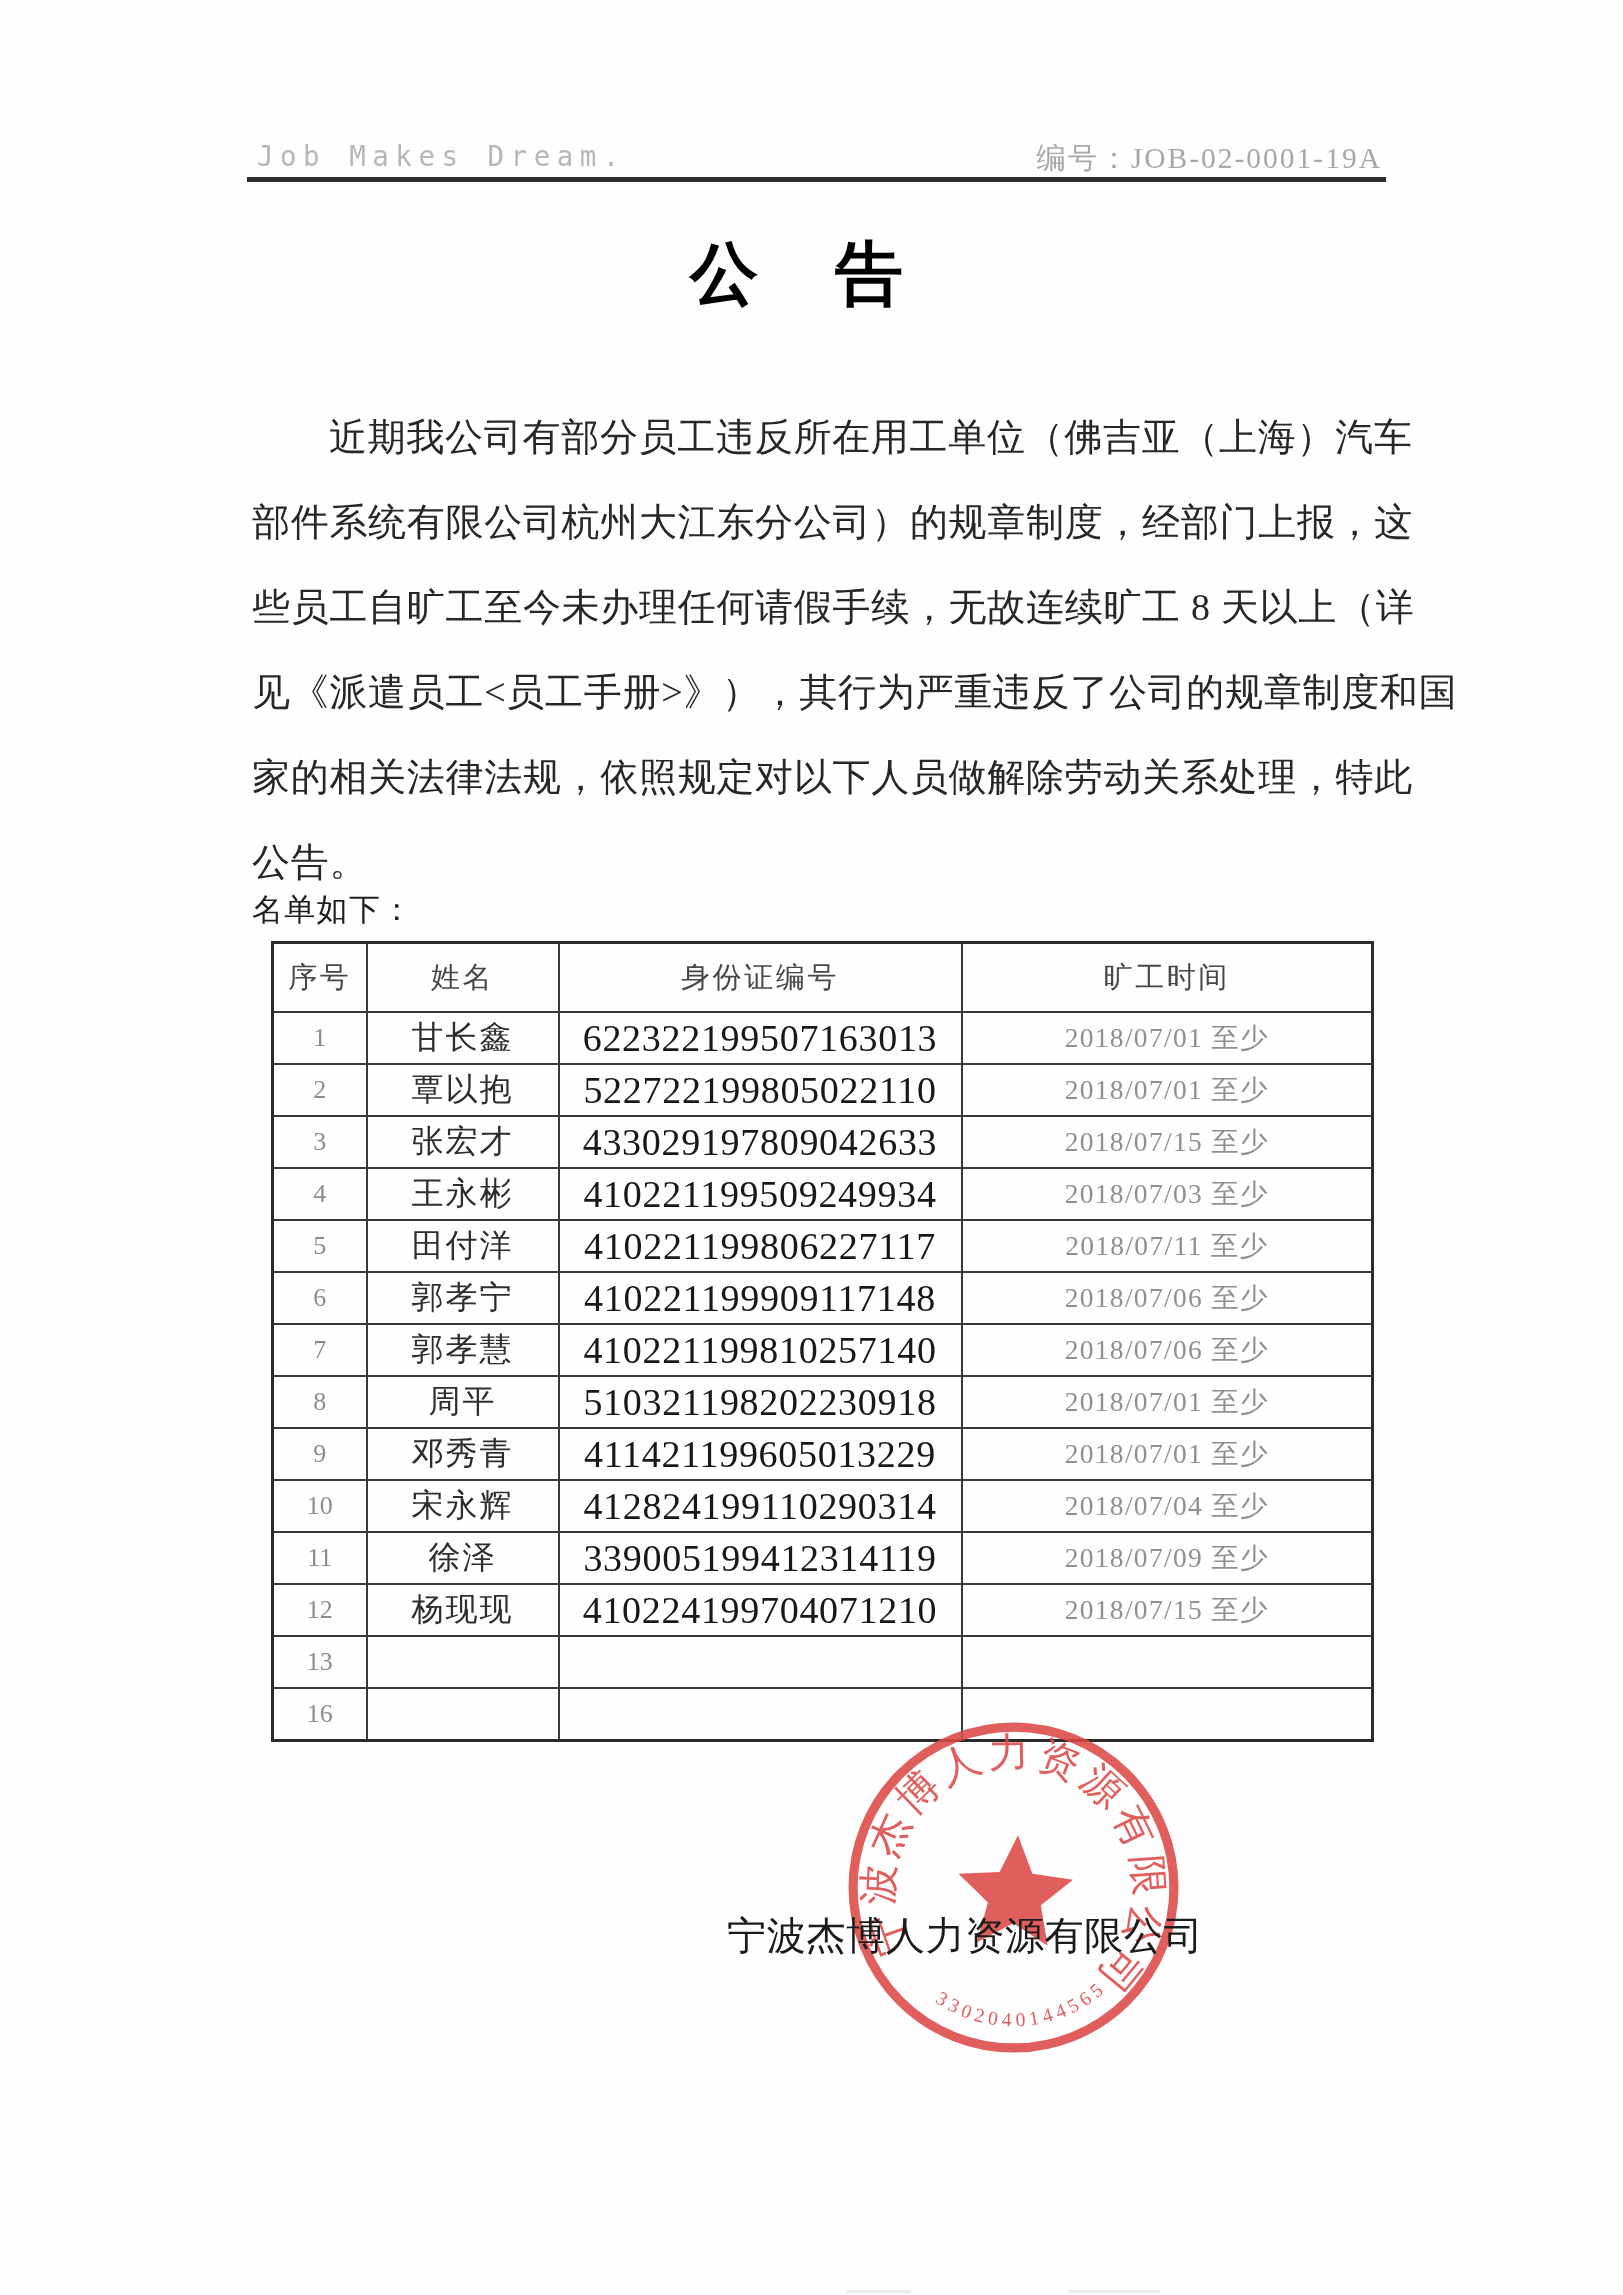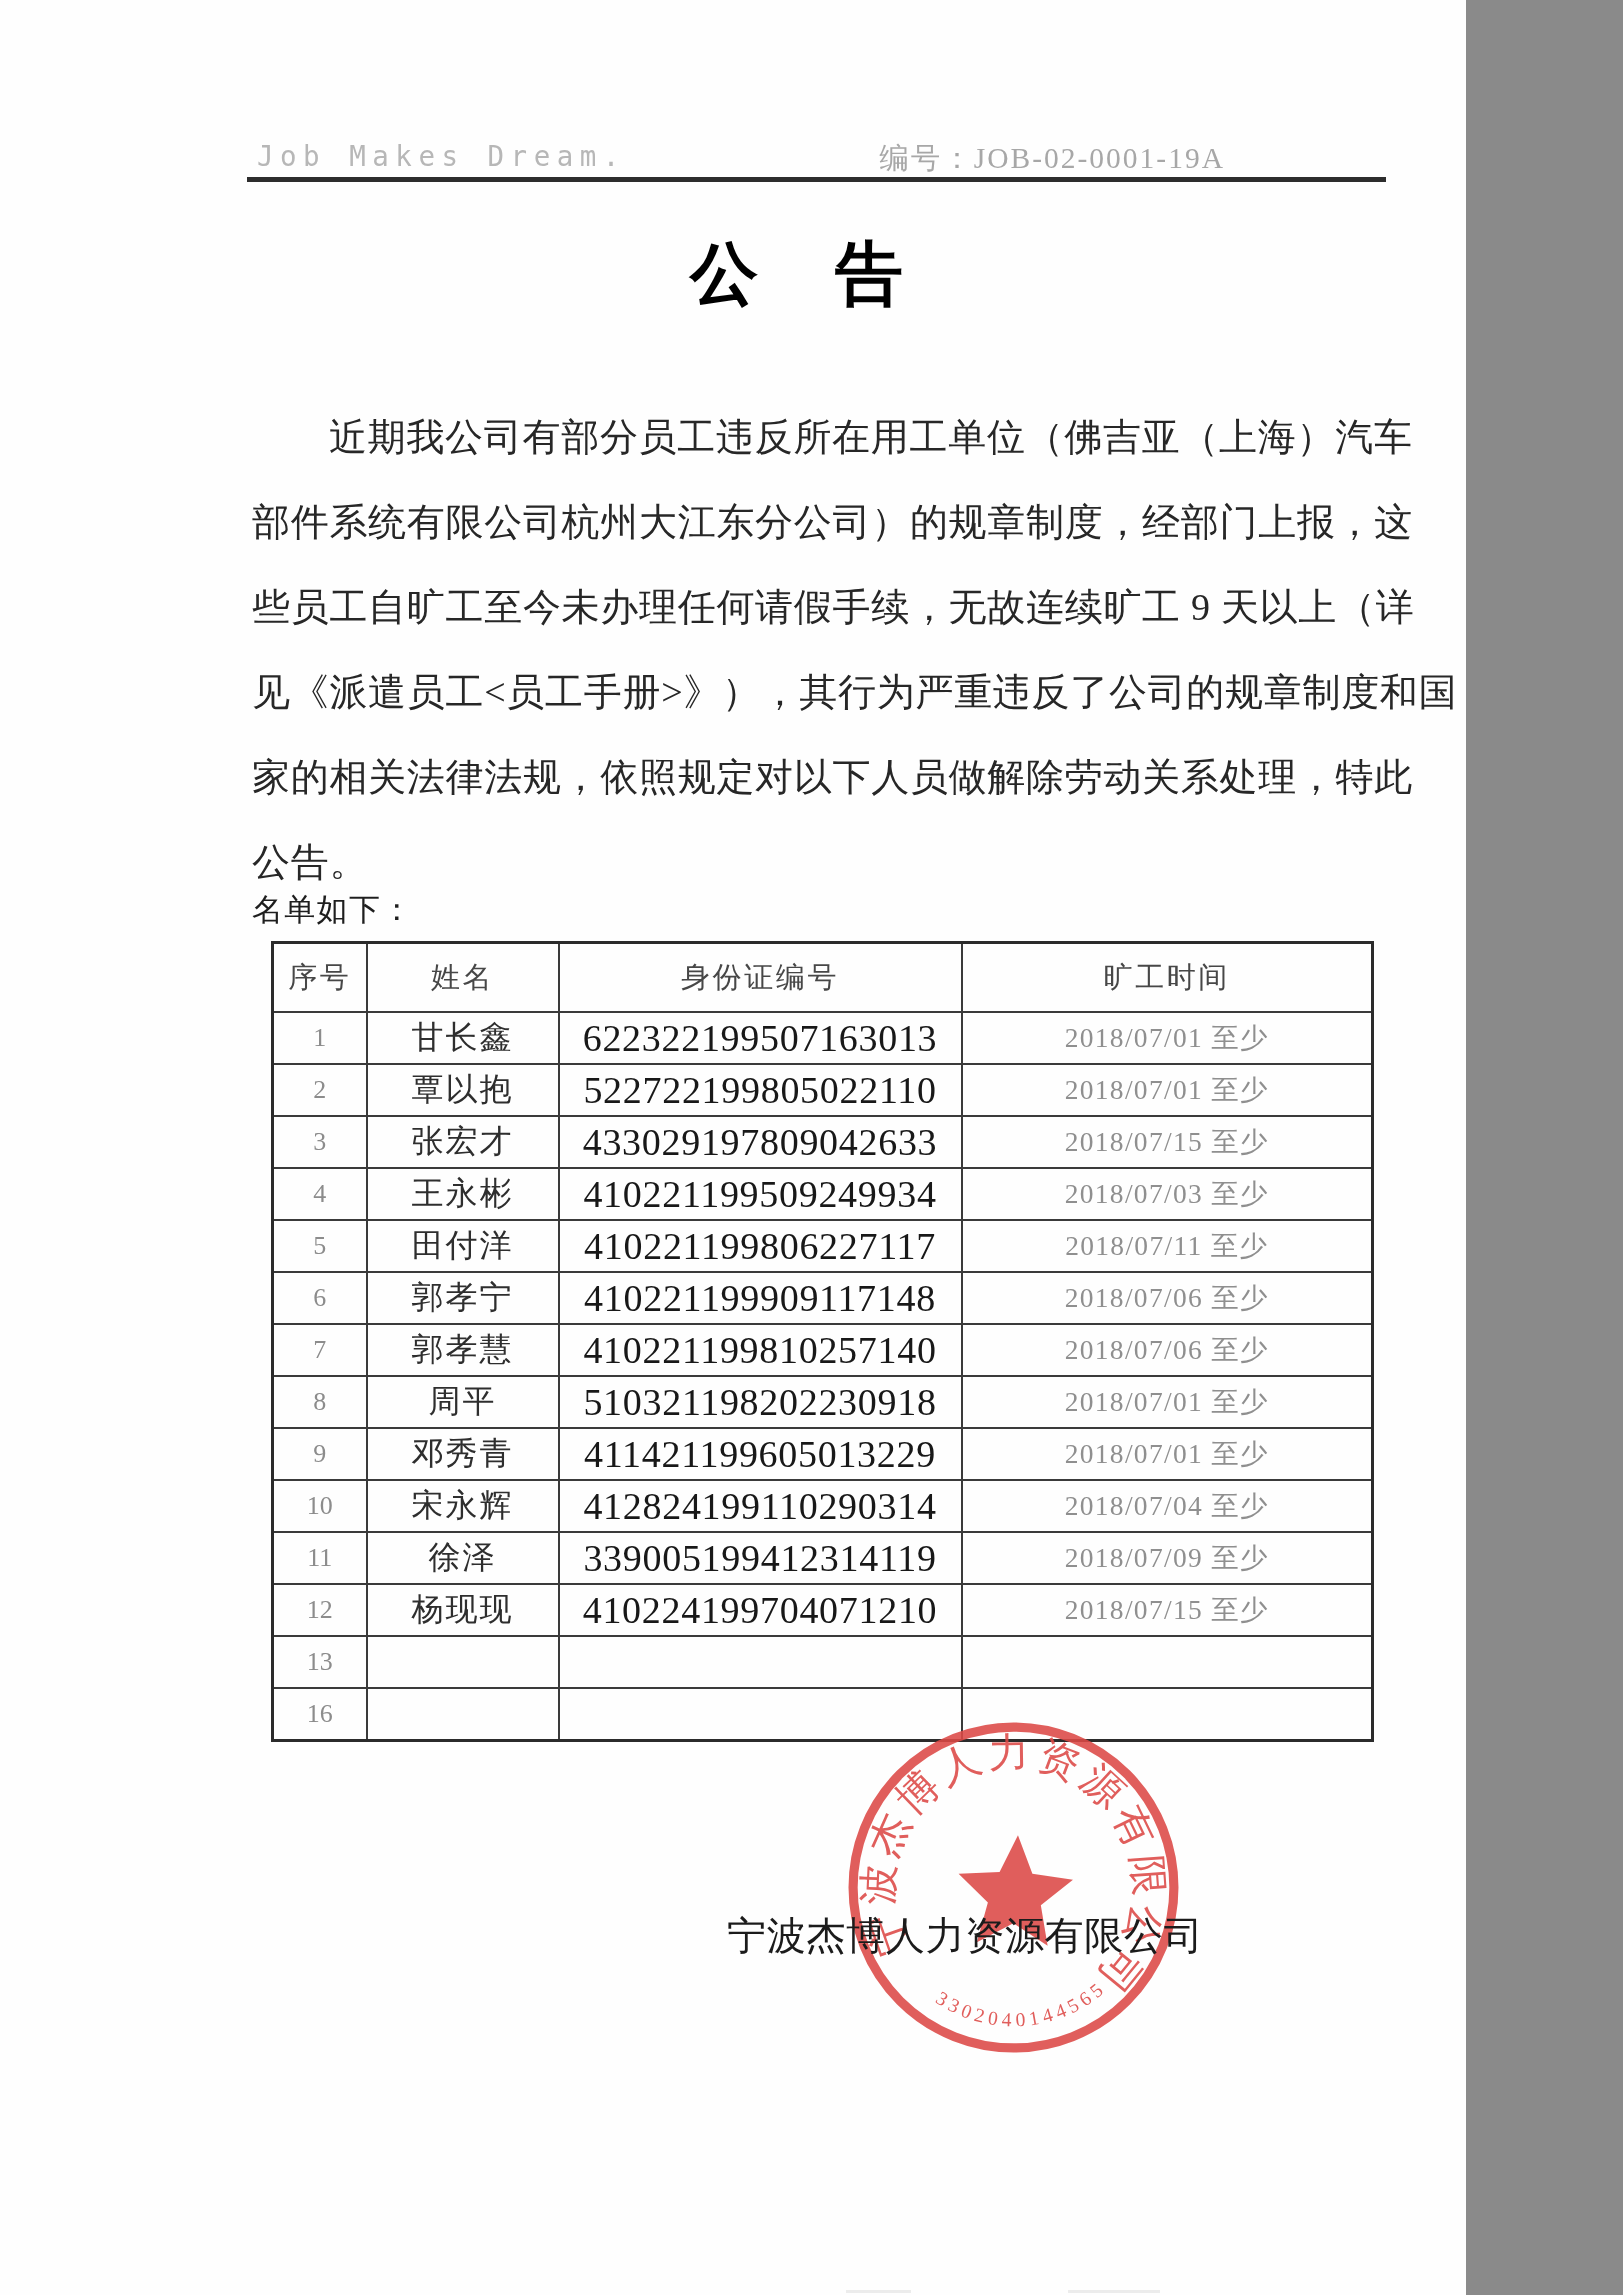--- a/index.html
+++ b/index.html
@@ -1,18 +1,18 @@
 <!DOCTYPE html>
 <html style="font-size:10.5px"><head>
 <meta charset="utf-8">
 <style>
   html,body{margin:0;padding:0;background:#8a8a8a;}
   .page{
     position:relative;
-    width:1466px;height:2295px;
+    width:1623px;height:2295px;
     background:#fefefe;
     overflow:hidden;
     font-family:"Liberation Serif","DejaVu Serif",serif;
     color:#262626;
   }
   
   .hdr-slogan{
     position:absolute;left:257px;top:140px;
     font-family:"DejaVu Sans Mono","Liberation Mono",monospace;
     font-size:27.5px;letter-spacing:6.5px;color:#b7b7b7;
@@ -99,21 +99,21 @@
 <div class="page">
 
   <div class="hdr-slogan">Job Makes Dream.</div>
   <div class="hdr-docno">编号：JOB-02-0001-19A</div>
   <div class="hdr-rule"></div>
 
   <div class="doc-title">公 告</div>
 
   <div class="body-line indent" style="top:401px">近期我公司有部分员工违反所在用工单位（佛吉亚（上海）汽车</div>
   <div class="body-line" style="top:486px">部件系统有限公司杭州大江东分公司）的规章制度，经部门上报，这</div>
-  <div class="body-line" style="top:571px">些员工自旷工至今未办理任何请假手续，无故连续旷工 9 天以上（详</div>
+  <div class="body-line" style="top:571px">些员工自旷工至今未办理任何请假手续，无故连续旷工 8 天以上（详</div>
   <div class="body-line" style="top:656px">见《派遣员工&lt;员工手册&gt;》），其行为严重违反了公司的规章制度和国</div>
   <div class="body-line" style="top:741px">家的相关法律法规，依照规定对以下人员做解除劳动关系处理，特此</div>
   <div class="body-line last" style="top:826px">公告。</div>
 
   <div class="list-label">名单如下：</div>
 
   <table class="roster">
     <colgroup>
         <col class="c1">
         <col class="c2">

